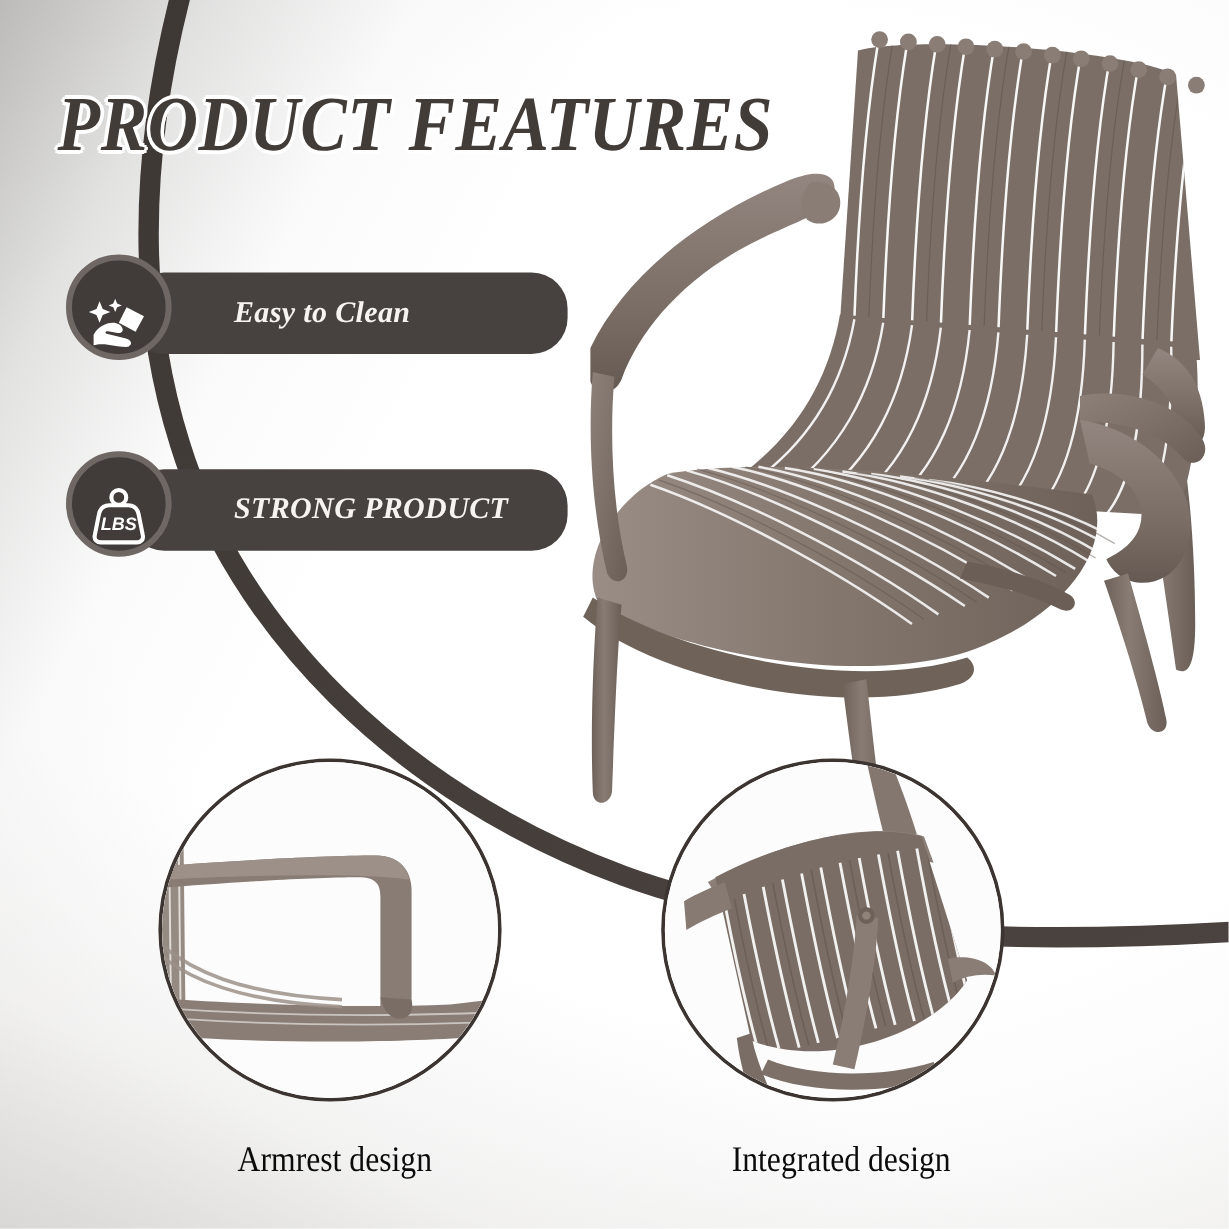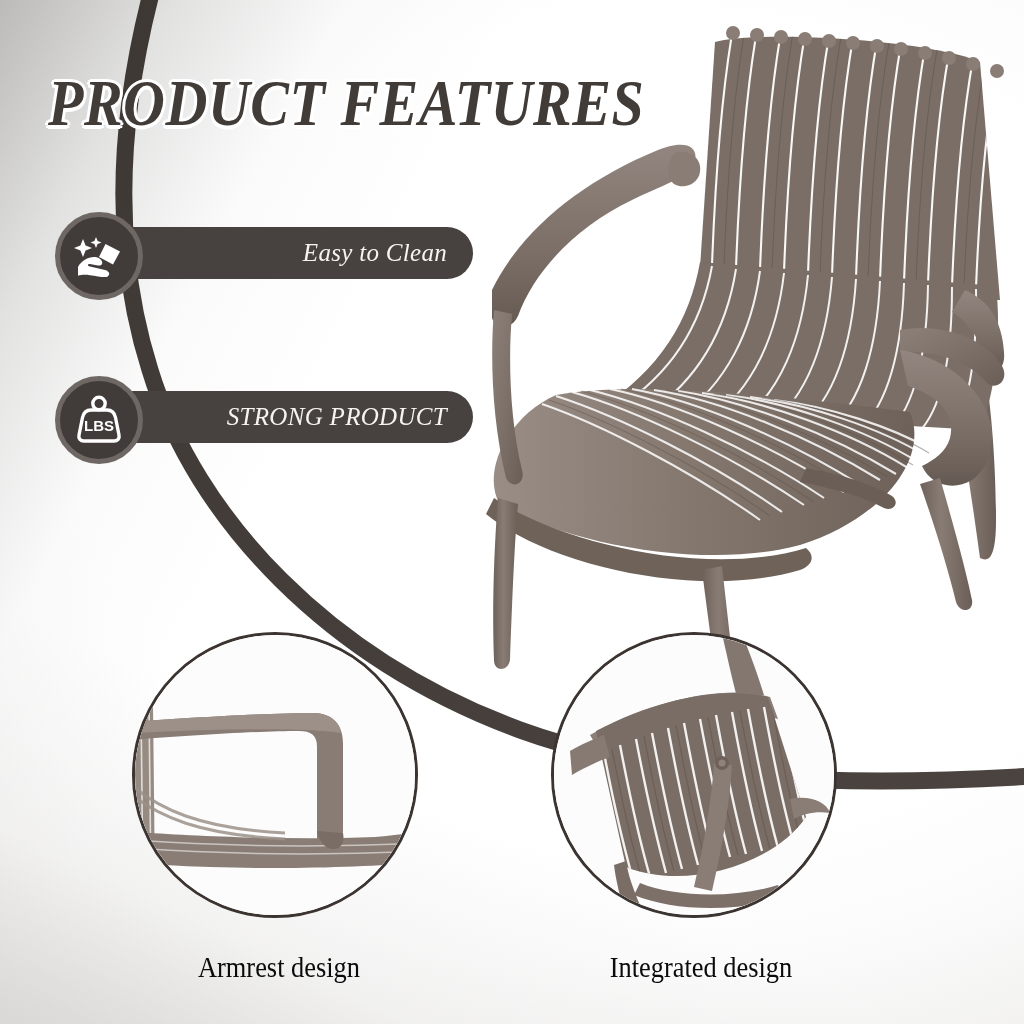--- a/index.html
+++ b/index.html
@@ -57,49 +57,49 @@
     height:88px;
     display:flex;
     align-items:center;
   }
   .feature.f0 { left:55px; top:212px; }
   .feature.f1 { left:55px; top:376px; }
 
   .feature-pill {
     position:absolute;
     left:52px;
-    height:52px;
+    height:68px;
     background:#474240;
     border-radius:30px;
     display:flex;
     align-items:center;
     padding-left:88px;
     padding-right:26px;
     color:#f6f3f0;
     font-style:italic;
-    font-weight:normal;
+    font-weight:bold;
     font-size:25px;
     white-space:nowrap;
     letter-spacing:0.3px;
-    justify-content:flex-end;
   }
   .feature.f0 .feature-pill { width:366px; top:15px; }
   .feature.f1 .feature-pill { width:366px; top:15px; }
 
   .feature-circle {
     position:absolute;
     left:0; top:0;
     width:88px; height:88px;
     border-radius:50%;
     background:#413c3a;
     border:5px solid #6e6764;
     display:flex;
-    align-items:center;
+    align-items:flex-end;
     justify-content:center;
     z-index:3;
+    font-style:italic;
   }
   .feature-circle svg { display:block; }
 
   
   .inset {
     position:absolute;
     border-radius:50%;
     border:3px solid #3b3431;
     overflow:hidden;
     background:#ffffff;

